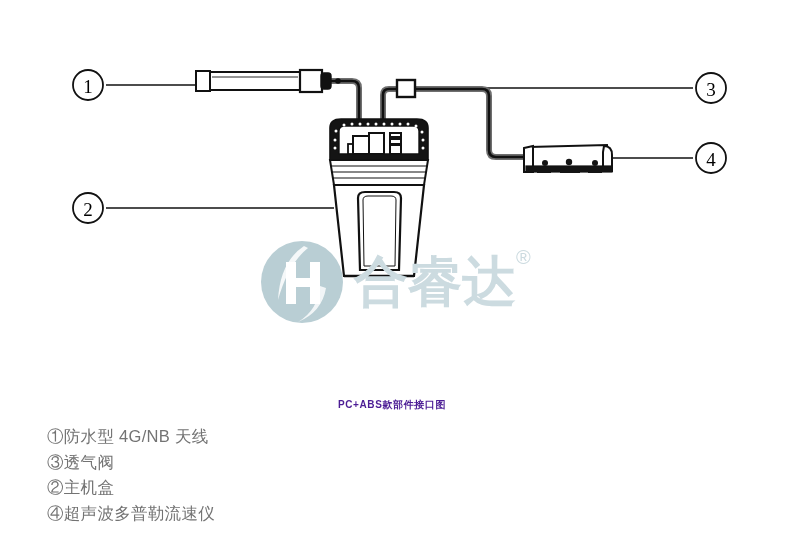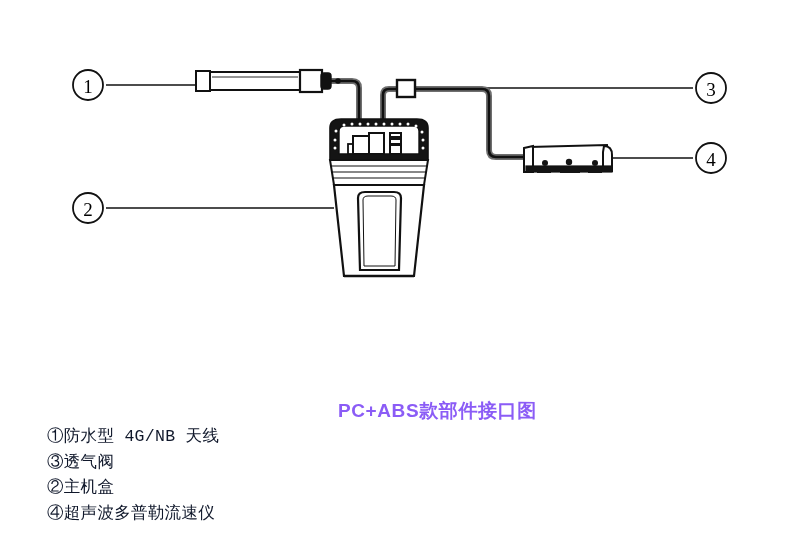--- a/index.html
+++ b/index.html
@@ -30,39 +30,39 @@
     font-size: 19px;
     fill: #000000;
     text-anchor: middle;
     dominant-baseline: central;
   }
   #caption-title {
     position: absolute;
     left: 338px;
     top: 398px;
     font-family: "Liberation Sans", "DejaVu Sans", sans-serif;
-    font-size: 19px;
+    font-size: 10px;
     font-weight: 700;
     letter-spacing: 0.6px;
-    color: #8b5cf6;
+    color: #4c1d95;
     white-space: nowrap;
   }
   #legend-list {
     position: absolute;
     left: 47px;
     top: 424px;
     margin: 0;
     padding: 0;
     list-style: none;
   }
   #legend-list li {
-    font-family: Liberation Mono, monospace;
+    font-family: Liberation Sans, sans-serif;
     font-size: 16.5px;
     line-height: 25.5px;
-    color: #0f172a;
+    color: #737373;
     white-space: nowrap;
     letter-spacing: 0.3px;
   }
   #watermark {
     position: absolute;
     left: 258px;
     top: 238px;
     width: 290px;
     height: 96px;
     pointer-events: none;
@@ -194,20 +194,32 @@
         <text class="callout-num" x="711" y="89">3</text>
       </g>
       <g>
         <circle cx="711" cy="158" r="15" fill="#ffffff" stroke="#111111" stroke-width="1.8"></circle>
         <text class="callout-num" x="711" y="159">4</text>
       </g>
     </g>
 
   </svg>
 
+  <div id="watermark">
+    <svg viewBox="0 0 290 96" width="290" height="96">
+      <g>
+        <circle cx="44" cy="44" r="41" fill="#b9ced4"></circle>
+        <path d="M 28 24 L 28 66 L 38 66 L 38 49 L 52 49 L 52 66 L 62 66 L 62 24 L 52 24 L 52 40 L 38 40 L 38 24 Z" fill="#ffffff"></path>
+        <path d="M 46 8 Q 22 24 20 62 Q 30 26 50 10 Z" fill="#ffffff" opacity="0.85"></path>
+        <path d="M 62 48 Q 60 72 40 84 Q 64 74 68 50 Z" fill="#ffffff" opacity="0.8"></path>
+      </g>
+      <text x="96" y="62" font-family="'Liberation Sans','DejaVu Sans',sans-serif" font-size="54" font-weight="700" fill="#ccdbe0">合睿达</text>
+      <text x="258" y="26" font-family="'Liberation Sans','DejaVu Sans',sans-serif" font-size="20" fill="#ccdbe0">®</text>
+    </svg>
+  </div>
 
   <div id="caption-title">PC+ABS款部件接口图</div>
 
   <ul id="legend-list">
     <li>①防水型 4G/NB 天线</li>
     <li>③透气阀</li>
     <li>②主机盒</li>
     <li>④超声波多普勒流速仪</li>
   </ul>
 

